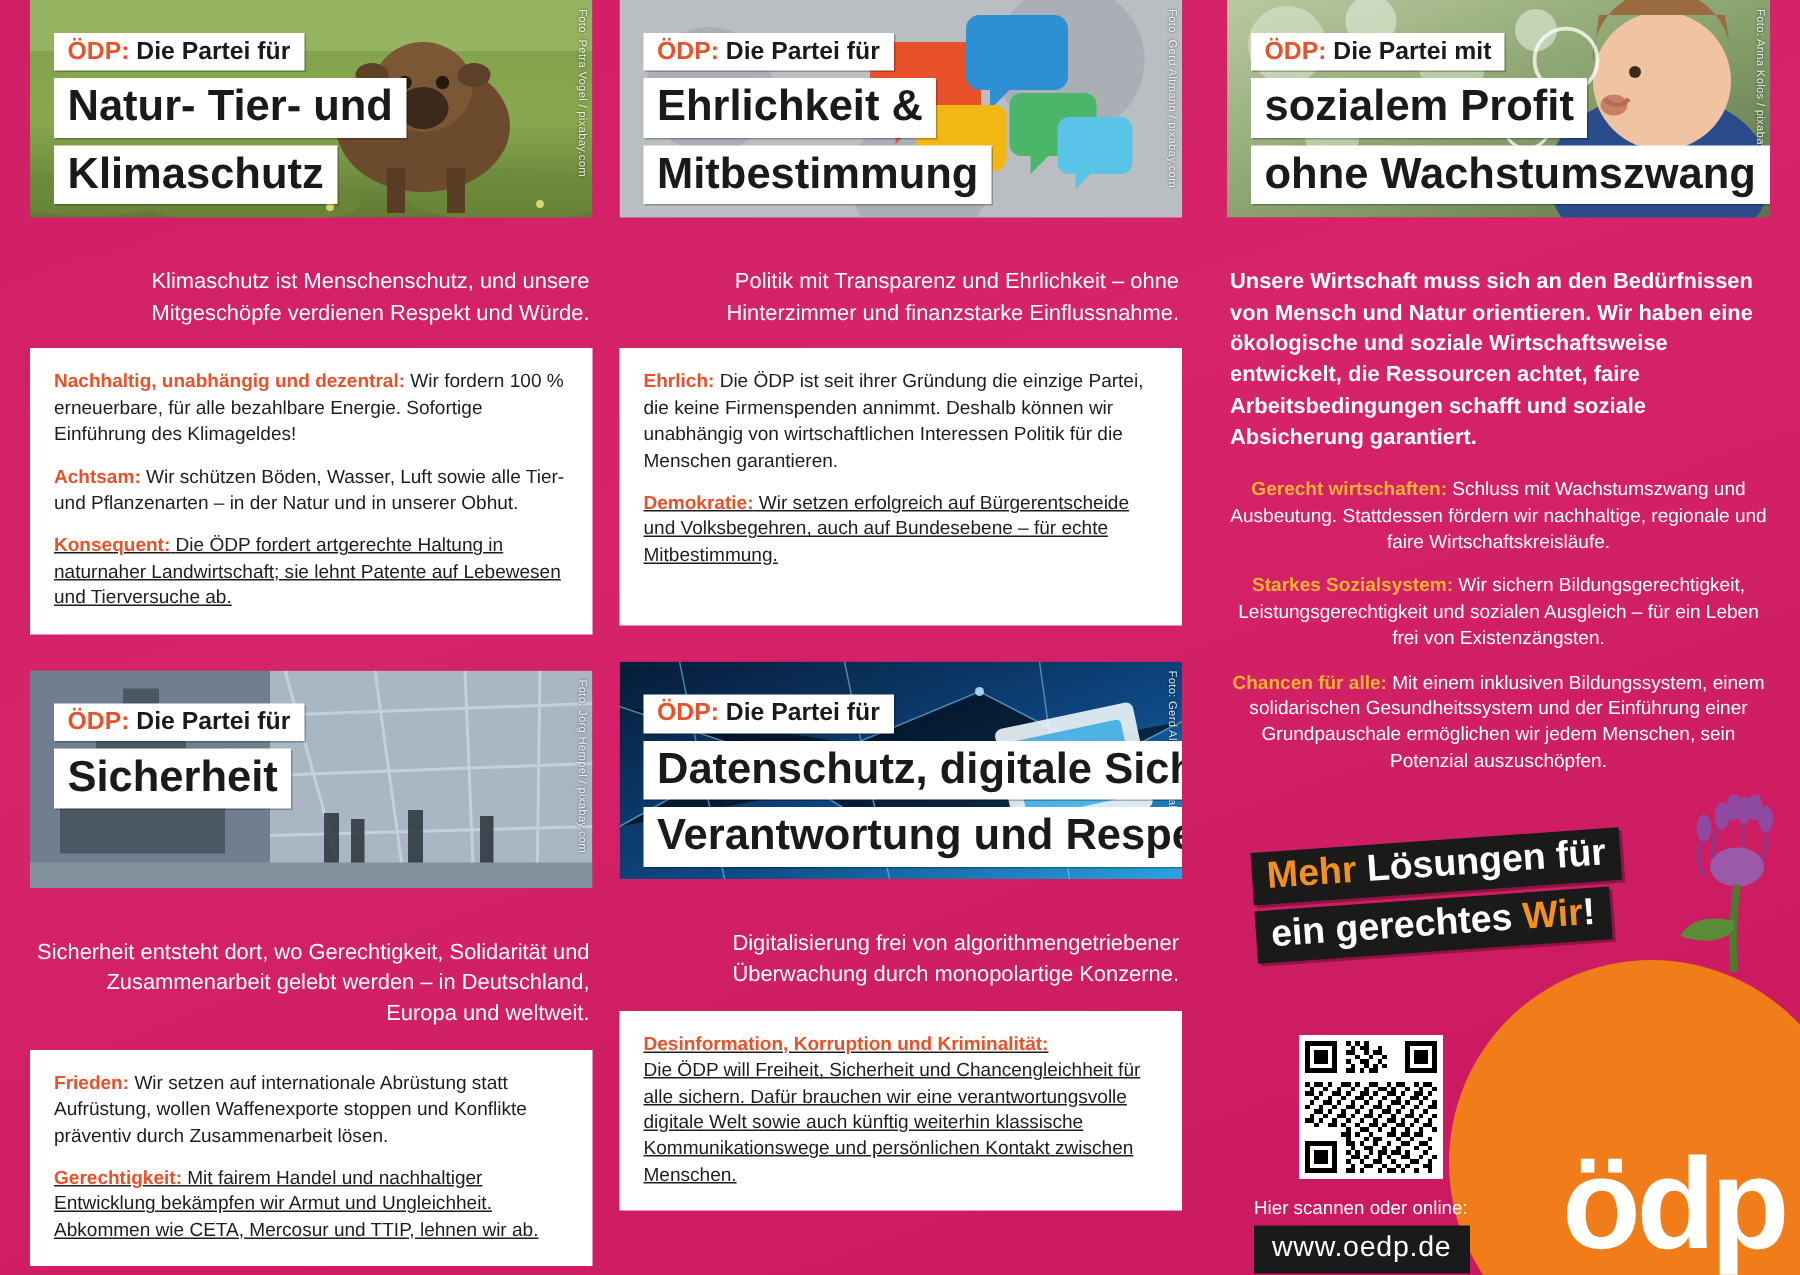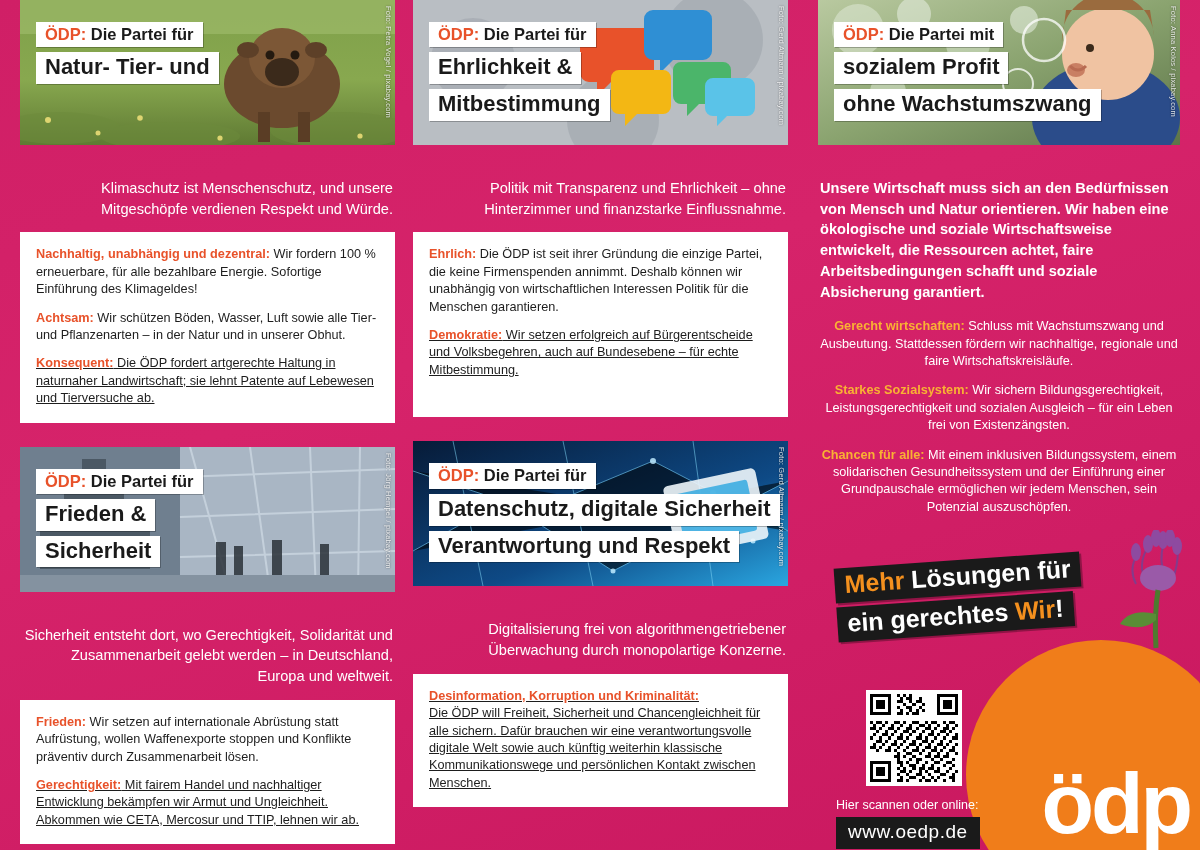--- a/index.html
+++ b/index.html
@@ -48,21 +48,21 @@
     color: #1a1a1a;
     font-weight: bold;
     padding: 3px 9px 4px 9px;
     margin-bottom: 5px;
     box-shadow: 1px 1px 0 rgba(0,0,0,.25);
     line-height: 1.12;
     white-space: nowrap;
   }
   .hdr-small { font-size: 16.5px; }
   .hdr-small .odp { color: #e8522a; }
-  .hdr-big { font-size: 22px; }
+  .hdr-big { font-size: 29px; }
 
   .photo-credit {
     position: absolute;
     right: 2px;
     top: 6px;
     color: rgba(255,255,255,.85);
     font-size: 7.5px;
     writing-mode: vertical-rl;
     letter-spacing: .2px;
     text-shadow: 0 0 2px rgba(0,0,0,.6);
@@ -235,20 +235,21 @@
             <ellipse cx="228" cy="50" rx="11" ry="8" fill="#5d4028"></ellipse>
             <ellipse cx="296" cy="50" rx="11" ry="8" fill="#5d4028"></ellipse>
             <rect x="238" y="112" width="12" height="30" fill="#5a3d25"></rect>
             <rect x="278" y="112" width="12" height="30" fill="#5a3d25"></rect>
           </g>
         </svg>
         <div class="photo-credit">Foto: Petra Vogel / pixabay.com</div>
         <div class="hero-overlay">
           <div><span class="hdr-line hdr-small"><span class="odp">ÖDP:</span><span> Die Partei für</span></span></div>
           <div><span class="hdr-line hdr-big">Natur- Tier- und</span></div>
+          <div><span class="hdr-line hdr-big">Klimaschutz</span></div>
         </div>
       </div>
       <div class="lead">Klimaschutz ist Menschenschutz, und unsere Mitgeschöpfe verdienen Respekt und Würde.</div>
       <div class="card">
         <p><span class="k">Nachhaltig, unabhängig und dezentral:</span><span> Wir fordern 100 % erneuerbare, für alle bezahlbare Energie. Sofortige Einführung des Klimageldes!</span></p>
         <p><span class="k">Achtsam:</span><span> Wir schützen Böden, Wasser, Luft sowie alle Tier- und Pflanzenarten – in der Natur und in unserer Obhut.</span></p>
         <p><span class="k">Konsequent:</span><span> Die ÖDP fordert artgerechte Haltung in naturnaher Landwirtschaft; sie lehnt Patente auf Lebewesen und Tierversuche ab.</span></p>
       </div>
     </div>
 
@@ -275,21 +276,20 @@
             <rect x="196" y="95" width="10" height="34"></rect>
               <rect x="214" y="99" width="9" height="30"></rect>
             <rect x="252" y="93" width="10" height="36"></rect>
               <rect x="300" y="97" width="9" height="32"></rect>
           </g>
           <rect x="0" y="128" width="375" height="17" fill="#8492a0"></rect>
         </svg>
         <div class="photo-credit">Foto: Jörg Hempel / pixabay.com</div>
         <div class="hero-overlay">
           <div><span class="hdr-line hdr-small"><span class="odp">ÖDP:</span><span> Die Partei für</span></span></div>
-          <div><span class="hdr-line hdr-big">Frieden &amp;</span></div>
           <div><span class="hdr-line hdr-big">Sicherheit</span></div>
         </div>
       </div>
       <div class="lead">Sicherheit entsteht dort, wo Gerechtigkeit, Solidarität und Zusammenarbeit gelebt werden – in Deutschland, Europa und weltweit.</div>
       <div class="card">
         <p><span class="k">Frieden:</span><span> Wir setzen auf internationale Abrüstung statt Aufrüstung, wollen Waffenexporte stoppen und Konflikte  präventiv durch Zusammenarbeit lösen.</span></p>
         <p><span class="k">Gerechtigkeit:</span><span> Mit fairem Handel und nachhaltiger Entwicklung bekämpfen wir Armut und Ungleichheit. Abkommen wie CETA, Mercosur und TTIP, lehnen wir ab.</span></p>
       </div>
     </div>
   </div>

